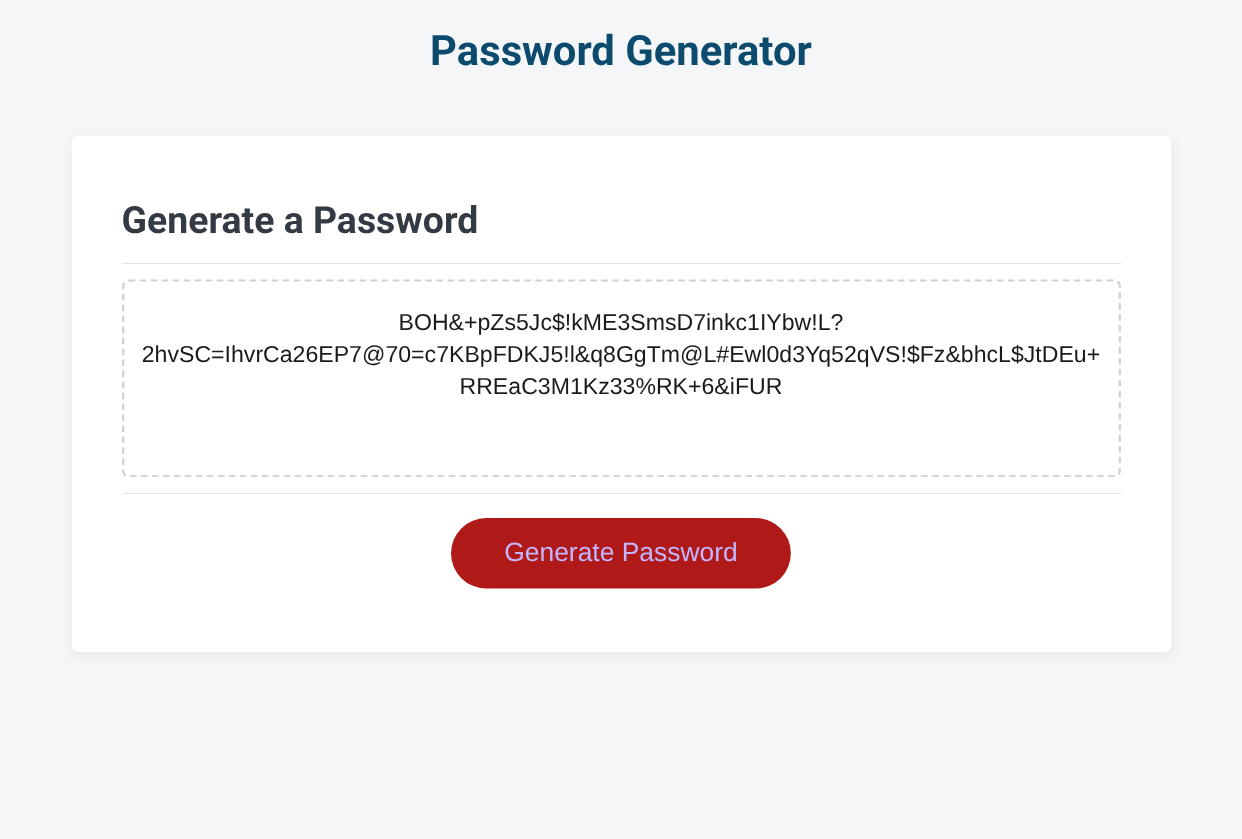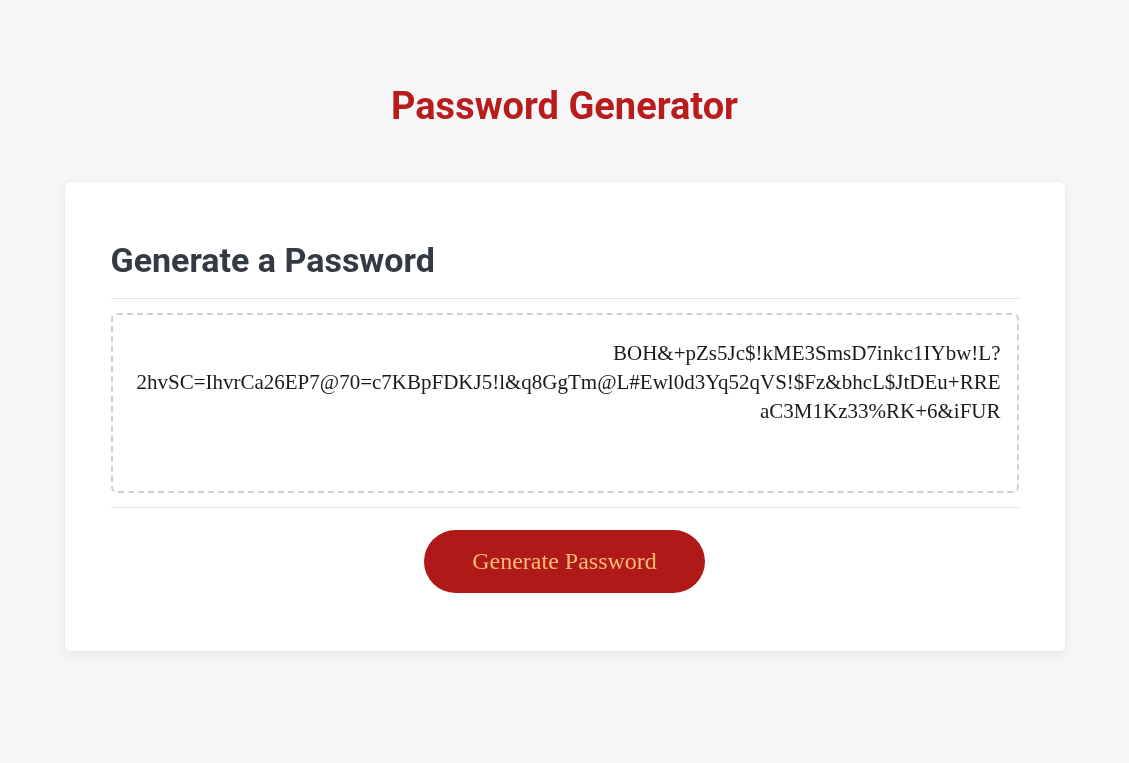--- a/index.html
+++ b/index.html
@@ -12,22 +12,22 @@
       background-color: #f5f6f8;
       width: 1129px;
       height: 763px;
       display: flex;
       flex-direction: column;
       align-items: center;
     }
     .page-title {
       font-size: 38px;
       font-weight: 700;
-      color: #b91c1c;
-      margin-top: 84px;
+      color: #0c4a6e;
+      margin-top: 25px;
       text-align: center;
     }
     .card {
       background: #ffffff;
       width: 1000px;
       margin-top: 54px;
       border-radius: 6px;
       box-shadow: 0 4px 12px rgba(0,0,0,0.06), 0 0 0 1px rgba(0,0,0,0.02);
       padding: 58px 46px 58px 46px;
       display: flex;
@@ -42,48 +42,48 @@
     .hr {
       border: none;
       border-top: 1px solid #e1e2e5;
       margin-bottom: 14px;
     }
     .password-box {
       border: 2px dashed #cfcfd4;
       border-radius: 6px;
       min-height: 180px;
       padding: 24px 16px;
-      text-align: right;
-      font-family: Liberation Serif, serif;
+      text-align: center;
+      font-family: Liberation Sans, sans-serif;
       font-size: 21px;
       line-height: 1.38;
       color: #1a1a1a;
       word-wrap: break-word;
       overflow-wrap: break-word;
     }
     .hr2 {
       border: none;
       border-top: 1px solid #e1e2e5;
       margin-top: 14px;
       margin-bottom: 22px;
     }
     .btn-row {
       display: flex;
       justify-content: center;
     }
     .generate-btn {
       background-color: #af1a18;
-      color: #fdba74;
+      color: #c4b5fd;
       border: none;
       border-radius: 999px;
       font-size: 24px;
       font-weight: 400;
       padding: 18px 48px;
       cursor: pointer;
-      font-family: Liberation Serif, serif;
+      font-family: Liberation Sans, sans-serif;
     }
   </style>
 </head>
 <body>
 
 <h1 class="page-title">Password Generator</h1>
 
 <div class="card">
   <h2 class="card-title">Generate a Password</h2>
   <hr class="hr">

